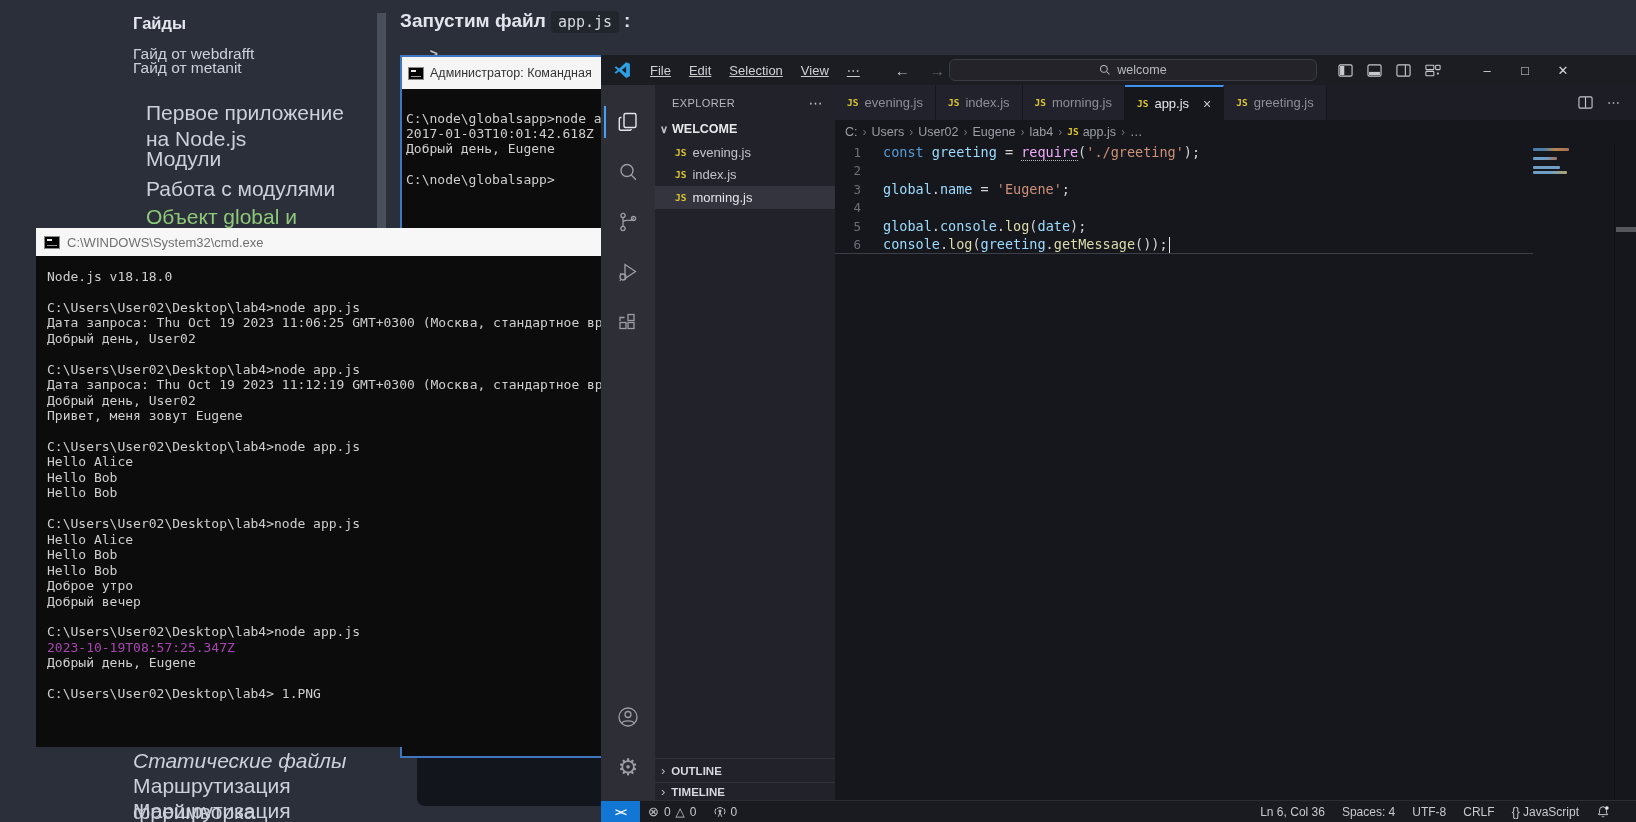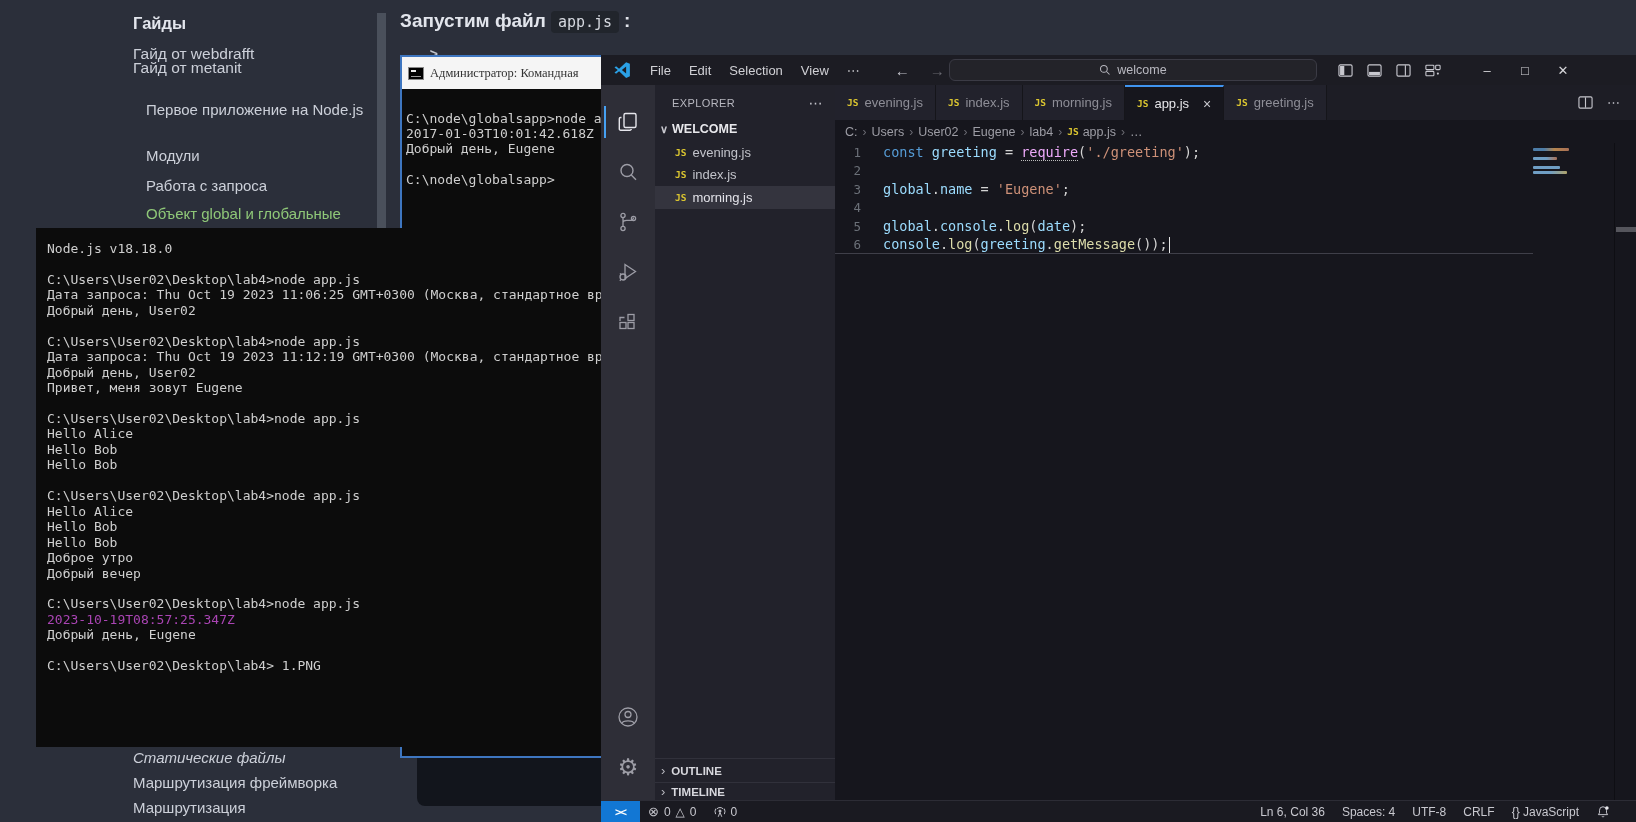--- a/index.html
+++ b/index.html
@@ -7,33 +7,33 @@
   .screen{position:relative;width:1636px;height:822px;overflow:hidden;
           font-family:"Liberation Sans",sans-serif;background:#2b2f3a;}
   .mono{font-family:"DejaVu Sans Mono",monospace;}
 
   
   .page{position:absolute;inset:0;z-index:1;color:#c9cdd6;}
   .side-title{position:absolute;left:133px;top:14px;font-size:16.5px;font-weight:bold;color:#e3e6ed;}
   .nav-item{position:absolute;left:133px;width:215px;font-size:15.5px;color:#ccd0d9;cursor:pointer;}
   .nav-item .chev{position:absolute;right:-90px;top:1px;color:#c2c6cf;font-weight:bold;font-size:14px;}
   .chev-down{display:inline-block;transform:rotate(90deg);}
-  .sub-item{position:absolute;left:146px;width:218px;font-size:15px;line-height:20px;color:#ccd0d9;cursor:pointer;}
+  .sub-item{position:absolute;left:146px;width:218px;font-size:21px;line-height:26px;color:#ccd0d9;cursor:pointer;}
   .sub-item.active{color:#8fc878;}
   .page-scrollbar{position:absolute;left:377px;top:13px;width:9px;height:732px;background:#4a505b;}
   .heading{position:absolute;left:400px;top:10px;font-size:19px;font-weight:bold;color:#e2e5ec;white-space:nowrap;}
   .heading code{font-family:"DejaVu Sans Mono",monospace;font-weight:normal;font-size:15px;
                 background:#21252c;color:#d6d9e0;padding:2px 7px;border-radius:4px;margin:0 5px;}
   .figure-panel{position:absolute;left:417px;top:86px;width:196px;height:720px;background:#12151c;border-radius:8px;}
 
   
   .mini-term{position:absolute;left:400px;top:55px;width:208px;height:703px;z-index:2;
              border:2px solid #3e76c0;background:#0c0c0c;}
   .mini-title{height:26px;background:#f5f5f5;display:flex;align-items:center;gap:6px;
-              padding:16px 6px;font-size:12.5px;color:#333;white-space:nowrap;overflow:hidden;font-family:Liberation Serif, serif;}
+              padding:16px 6px;font-size:12.5px;color:#333;white-space:nowrap;overflow:hidden;}
   .mini-body{padding:22px 4px 0 4px;font-size:13px;line-height:15.2px;color:#cfcfcf;white-space:pre;overflow:hidden;}
 
   
   .cmd{position:absolute;left:36px;top:228px;width:571px;height:519px;z-index:3;background:#0c0c0c;}
   .cmd-title{height:28px;background:#f7f7f7;display:flex;align-items:center;gap:7px;
              padding:0 8px;font-size:13px;color:#707070;}
   .cmd-body{padding:13px 0 0 11px;font-size:13px;line-height:15.45px;color:#cfcfcf;white-space:pre;overflow:hidden;}
   .cmdicon{display:inline-block;width:16px;height:13px;background:#000;border:1px solid #888;position:relative;flex:none;}
   .cmdicon:before{content:"";position:absolute;left:2px;top:2px;width:5px;height:2px;background:#e8e8e8;}
   .cmdicon:after{content:"";position:absolute;left:2px;bottom:2px;right:2px;height:1px;background:#9a9a9a;}
@@ -120,21 +120,21 @@
 
   <div class="page">
     <div class="side-title">Гайды</div>
     <div id="side-top">
         <div class="nav-item" style="top: 45px;">Гайд от webdrafft<span class="chev">&gt;</span></div>
         <div class="nav-item" style="top: 59px;">Гайд от metanit<span class="chev chev-down">&gt;</span></div>
       </div>
     <div id="side-sub">
         <div class="sub-item" style="top: 100px;">Первое приложение на Node.js</div>
         <div class="sub-item" style="top: 146px;">Модули</div>
-        <div class="sub-item" style="top: 176px;">Работа с запроса</div>
+        <div class="sub-item" style="top: 176px;">Работа с модулями</div>
         <div class="sub-item active" style="top: 204px;">Объект global и глобальные переменные</div>
       </div>
     <div id="side-bottom">
         <div class="sub-item" style="left: 133px; top: 748px; width: 230px; font-style: italic;">Статические файлы</div>
         <div class="sub-item" style="left: 133px; top: 773px; width: 230px;">Маршрутизация фреймворка</div>
         <div class="sub-item" style="left: 133px; top: 798px; width: 230px;">Маршрутизация</div>
       </div>
     <div class="page-scrollbar"></div>
     <div class="heading"><span>Запустим файл</span><code>app.js</code><span>:</span></div>
     <div class="figure-panel"></div>
@@ -142,32 +142,36 @@
 
   <div class="mini-term">
     <div class="mini-title">
       <span class="cmdicon"></span>
       <span>Администратор: Командная</span>
     </div>
     <div class="mini-body mono" id="mini-body"><div>C:\node\globalsapp&gt;node app</div><div>2017-01-03T10:01:42.618Z</div><div>Добрый день, Eugene</div><div> </div><div>C:\node\globalsapp&gt;</div></div>
   </div>
 
   <div class="cmd">
+    <div class="cmd-title">
+      <span class="cmdicon"></span>
+      <span>C:\WINDOWS\System32\cmd.exe</span>
+    </div>
     <div class="cmd-body mono" id="cmd-body"><div>Node.js v18.18.0</div><div> </div><div>C:\Users\User02\Desktop\lab4&gt;node app.js</div><div>Дата запроса: Thu Oct 19 2023 11:06:25 GMT+0300 (Москва, стандартное вр</div><div>Добрый день, User02</div><div> </div><div>C:\Users\User02\Desktop\lab4&gt;node app.js</div><div>Дата запроса: Thu Oct 19 2023 11:12:19 GMT+0300 (Москва, стандартное вр</div><div>Добрый день, User02</div><div>Привет, меня зовут Eugene</div><div> </div><div>C:\Users\User02\Desktop\lab4&gt;node app.js</div><div>Hello Alice</div><div>Hello Bob</div><div>Hello Bob</div><div> </div><div>C:\Users\User02\Desktop\lab4&gt;node app.js</div><div>Hello Alice</div><div>Hello Bob</div><div>Hello Bob</div><div>Доброе утро</div><div>Добрый вечер</div><div> </div><div>C:\Users\User02\Desktop\lab4&gt;node app.js</div><div style="color: rgb(169, 68, 179);">2023-10-19T08:57:25.347Z</div><div>Добрый день, Eugene</div><div> </div><div>C:\Users\User02\Desktop\lab4&gt; 1.PNG</div></div>
   </div>
 
   <div class="vscode">
 
     <div class="vtitle">
       <span class="vlogo">
         <svg width="18" height="18" viewBox="0 0 24 24">
             <path fill="#2ba1e6" d="M17.5 1.5 22.5 3.6v16.8l-5 2.1-9.4-8.7-4 3.1-2.1-1.5 4.4-3.4-4.4-3.4 2.1-1.5 4 3.1zM17.5 7.3 11.8 12l5.7 4.7z"></path>
           </svg>
       </span>
-      <div id="menubar" style="display:flex;margin-left:10px;">
+      <div id="menubar" style="display:flex;margin-left:10px;text-decoration:underline;">
           <span class="menu">File</span>
           <span class="menu">Edit</span>
           <span class="menu">Selection</span>
           <span class="menu">View</span>
           <span class="menu">⋯</span>
         </div>
       <div class="navarrows">
         <span class="arrow-back">←</span>
         <span class="arrow-fwd">→</span>
       </div>

